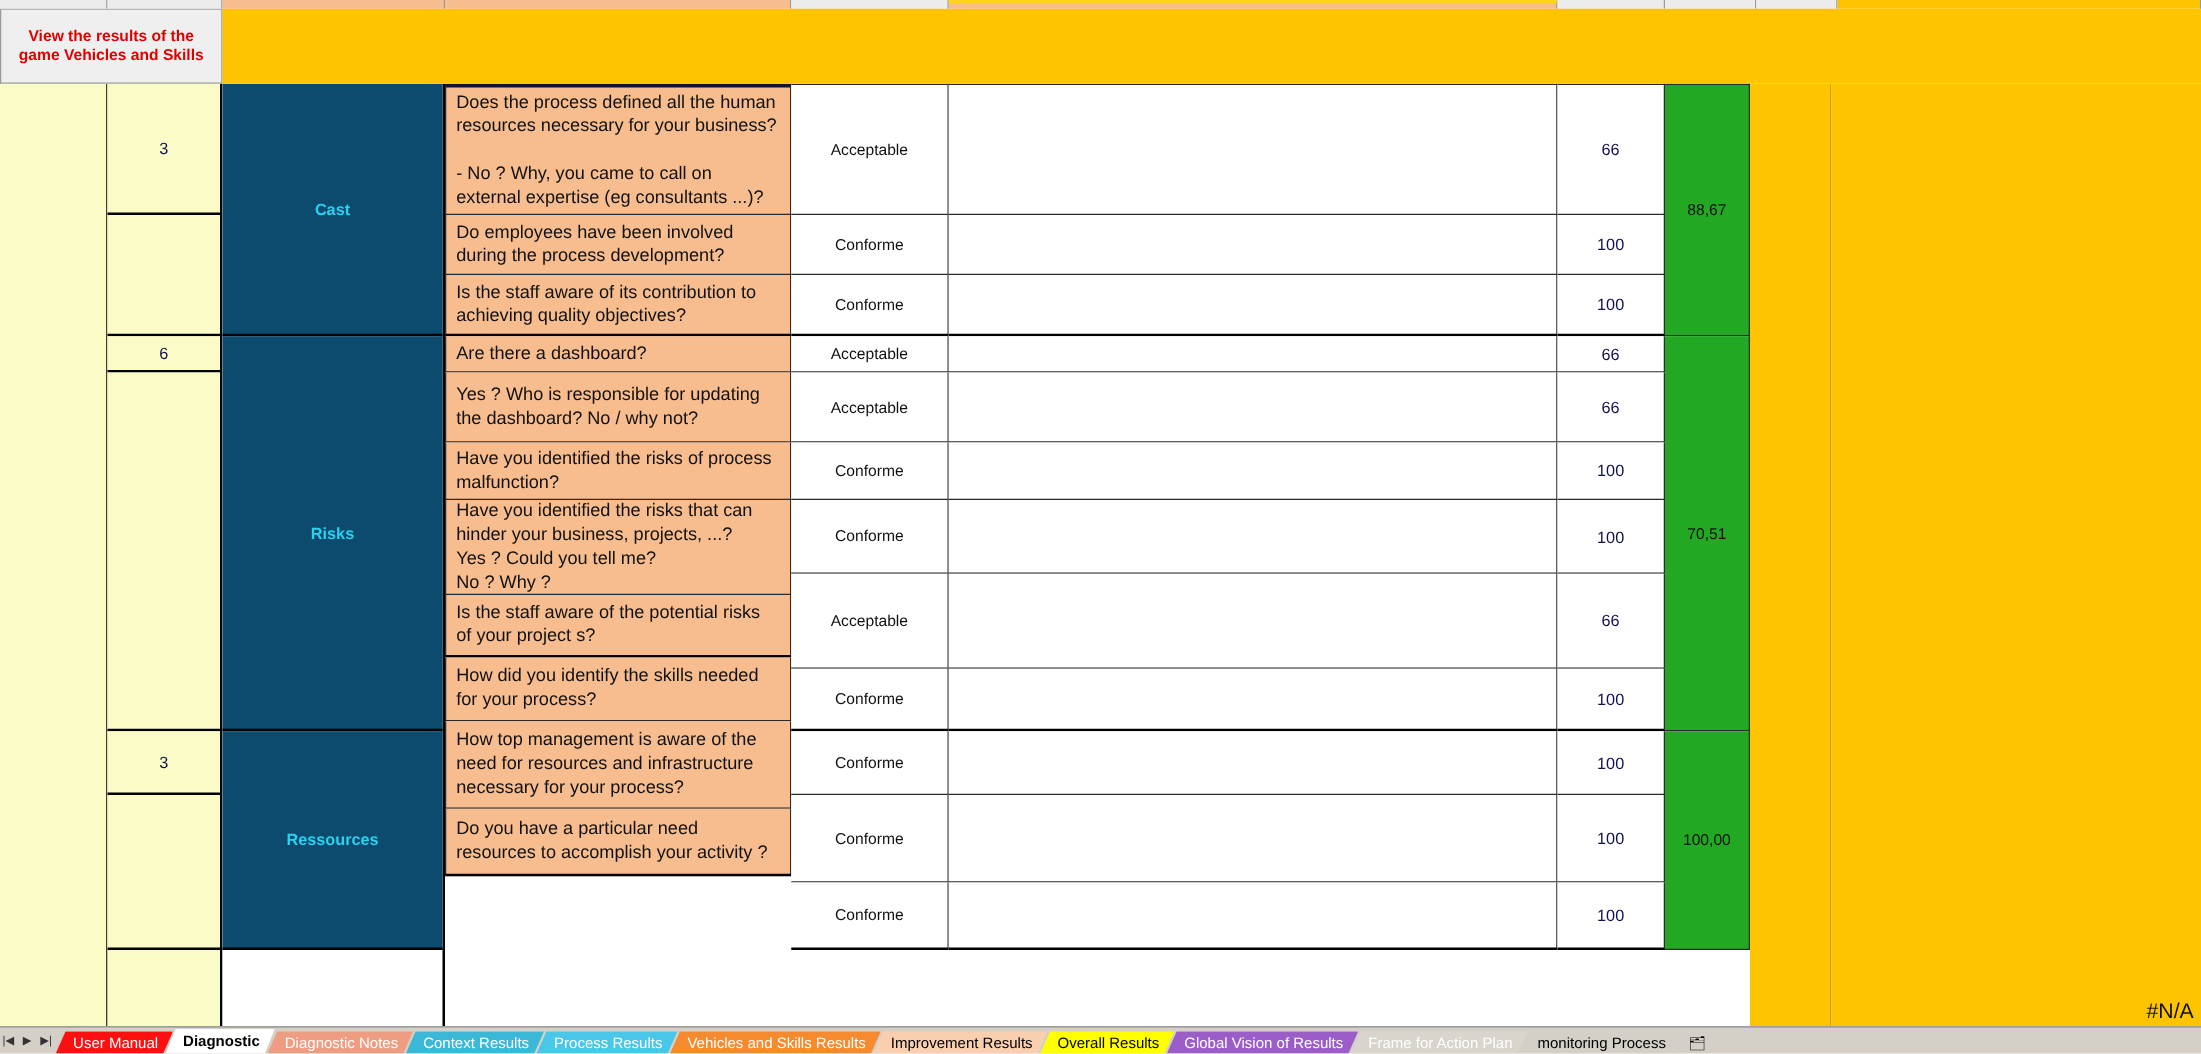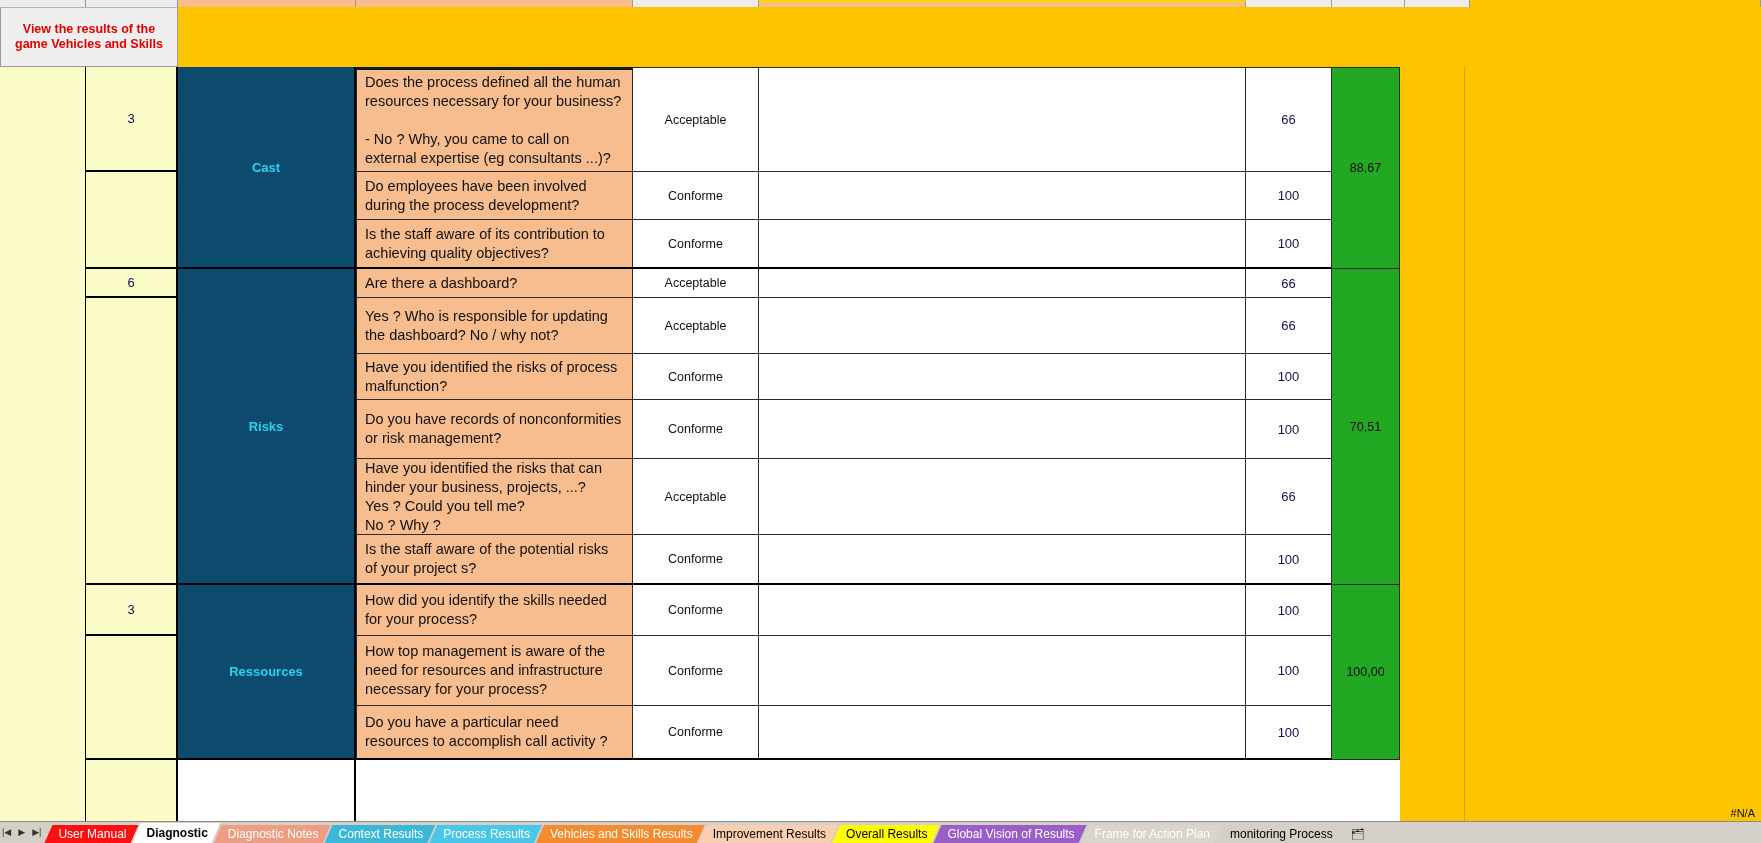--- a/index.html
+++ b/index.html
@@ -196,21 +196,21 @@
     justify-content: center;
     font-size: 12.5px;
     color: #101010;
   }
   .agg-cell.first { border-top: 1px solid #2b2b2b; }
 
   .na-text {
     position: absolute;
     right: 6px;
     bottom: 2px;
-    font-size: 11px;
+    font-size: 17px;
     color: #101010;
     margin-top: 20px;
   }
 
   
   .tabbar {
     position: absolute;
     left: 0; bottom: 0;
     width: 1761px; height: 22px;
     background: #d4d0c8;
@@ -302,28 +302,27 @@
       </div>
     <div class="col-question" id="col-question">
         <div class="q-cell first" style="height: 105px;">Does the process defined all the human resources necessary for your business?
 
 - No ? Why, you came to call on external expertise (eg consultants ...)?</div>
         <div class="q-cell" style="height: 48px;">Do employees have been involved during the  process development?</div>
         <div class="q-cell group-end" style="height: 49px;">Is the staff aware of its contribution to achieving quality objectives?</div>
         <div class="q-cell" style="height: 29px;">Are there a dashboard?</div>
         <div class="q-cell" style="height: 56px;">Yes ? Who is responsible for updating the dashboard? No / why not?</div>
         <div class="q-cell" style="height: 46px;">Have you identified the risks of process malfunction?</div>
-        <div class="q-cell" style="height: 59px;">Do you have records of nonconformities or risk management?</div>
         <div class="q-cell" style="height: 76px;">Have you identified the risks that can hinder your business, projects, ...?
 Yes ? Could you tell me?
 No ? Why ?</div>
         <div class="q-cell group-end" style="height: 50px;">Is the staff aware of the potential risks of your project s?</div>
         <div class="q-cell" style="height: 51px;">How did you identify the skills needed for your process?</div>
         <div class="q-cell" style="height: 70px;">How top  management is aware of the need for resources and infrastructure necessary for your process?</div>
-        <div class="q-cell group-end" style="height: 54px;">Do you have a particular need resources to accomplish call activity ?</div>
+        <div class="q-cell group-end" style="height: 54px;">Do you have a particular need resources to accomplish your activity ?</div>
       </div>
     <div class="col-status" id="col-status">
         <div class="s-cell first" style="height: 105px;">Acceptable</div>
         <div class="s-cell" style="height: 48px;">Conforme</div>
         <div class="s-cell group-end" style="height: 49px;">Conforme</div>
         <div class="s-cell" style="height: 29px;">Acceptable</div>
         <div class="s-cell" style="height: 56px;">Acceptable</div>
         <div class="s-cell" style="height: 46px;">Conforme</div>
         <div class="s-cell" style="height: 59px;">Conforme</div>
         <div class="s-cell" style="height: 76px;">Acceptable</div>

